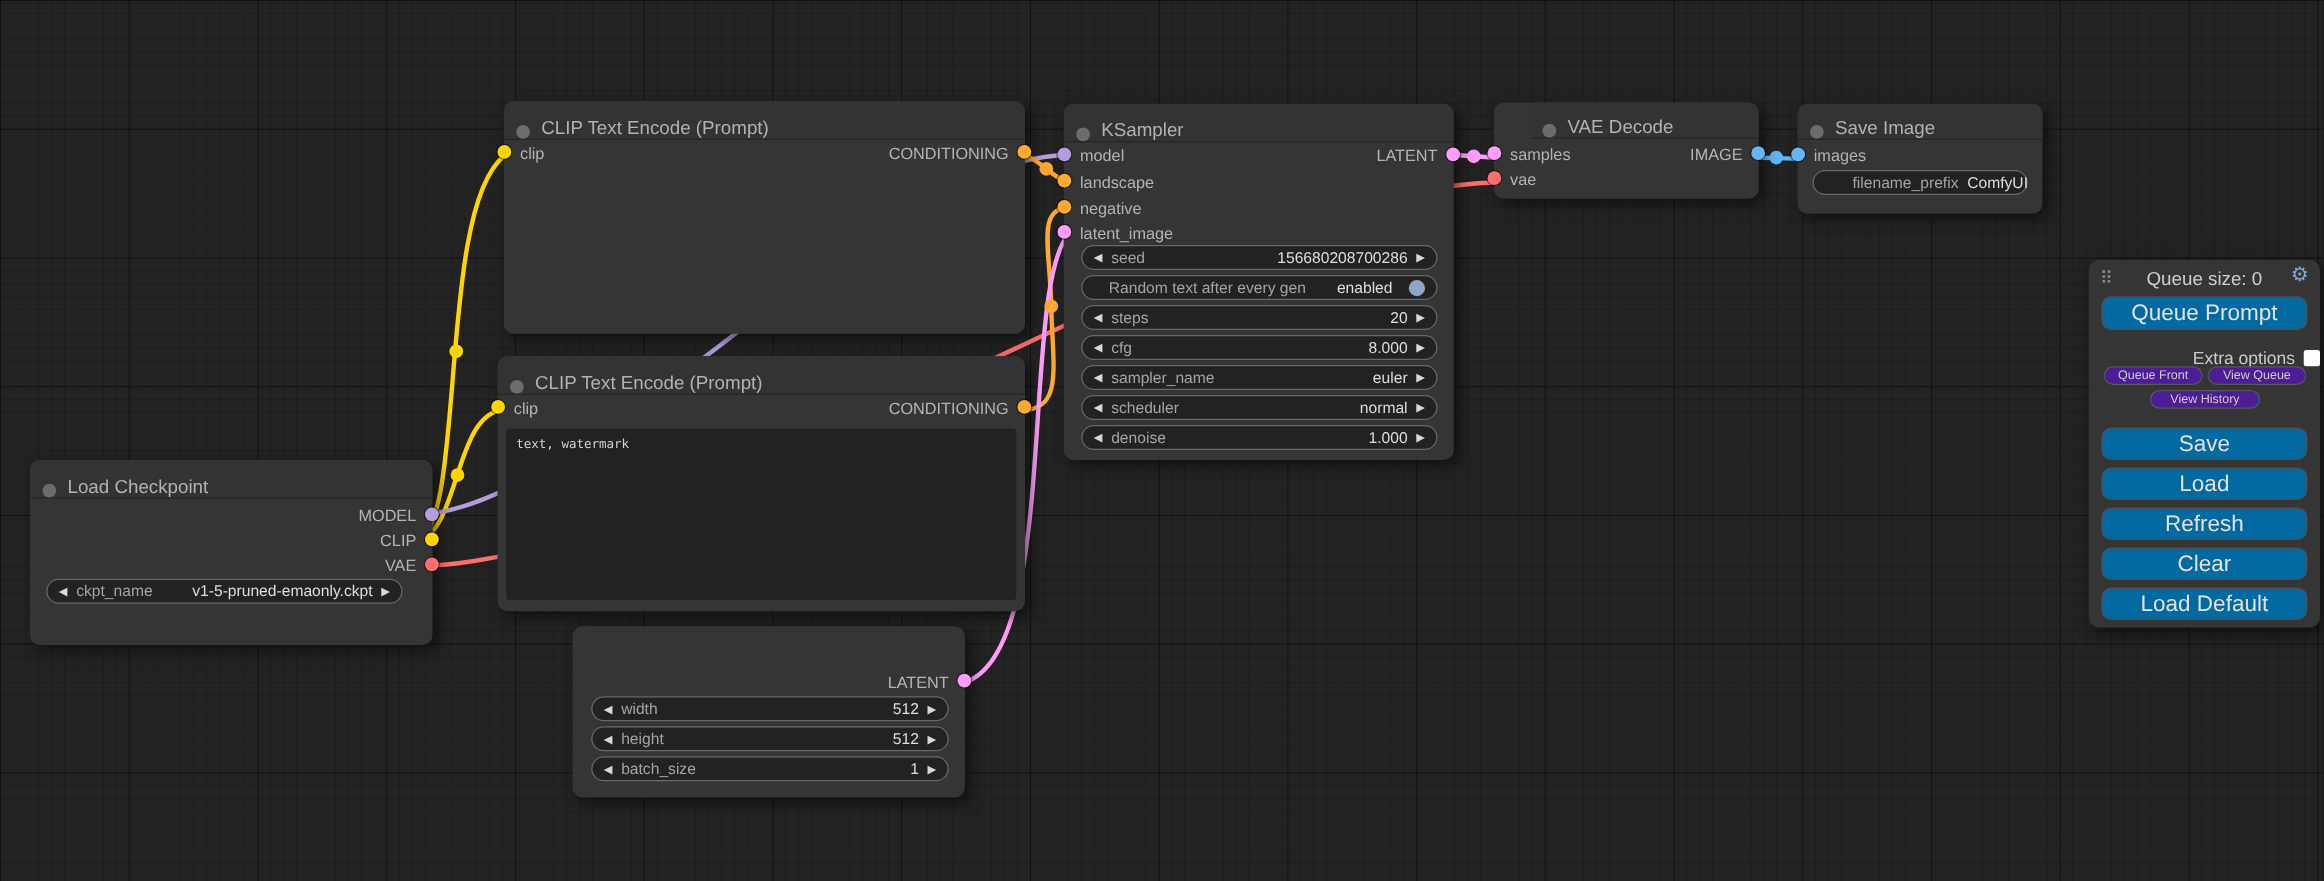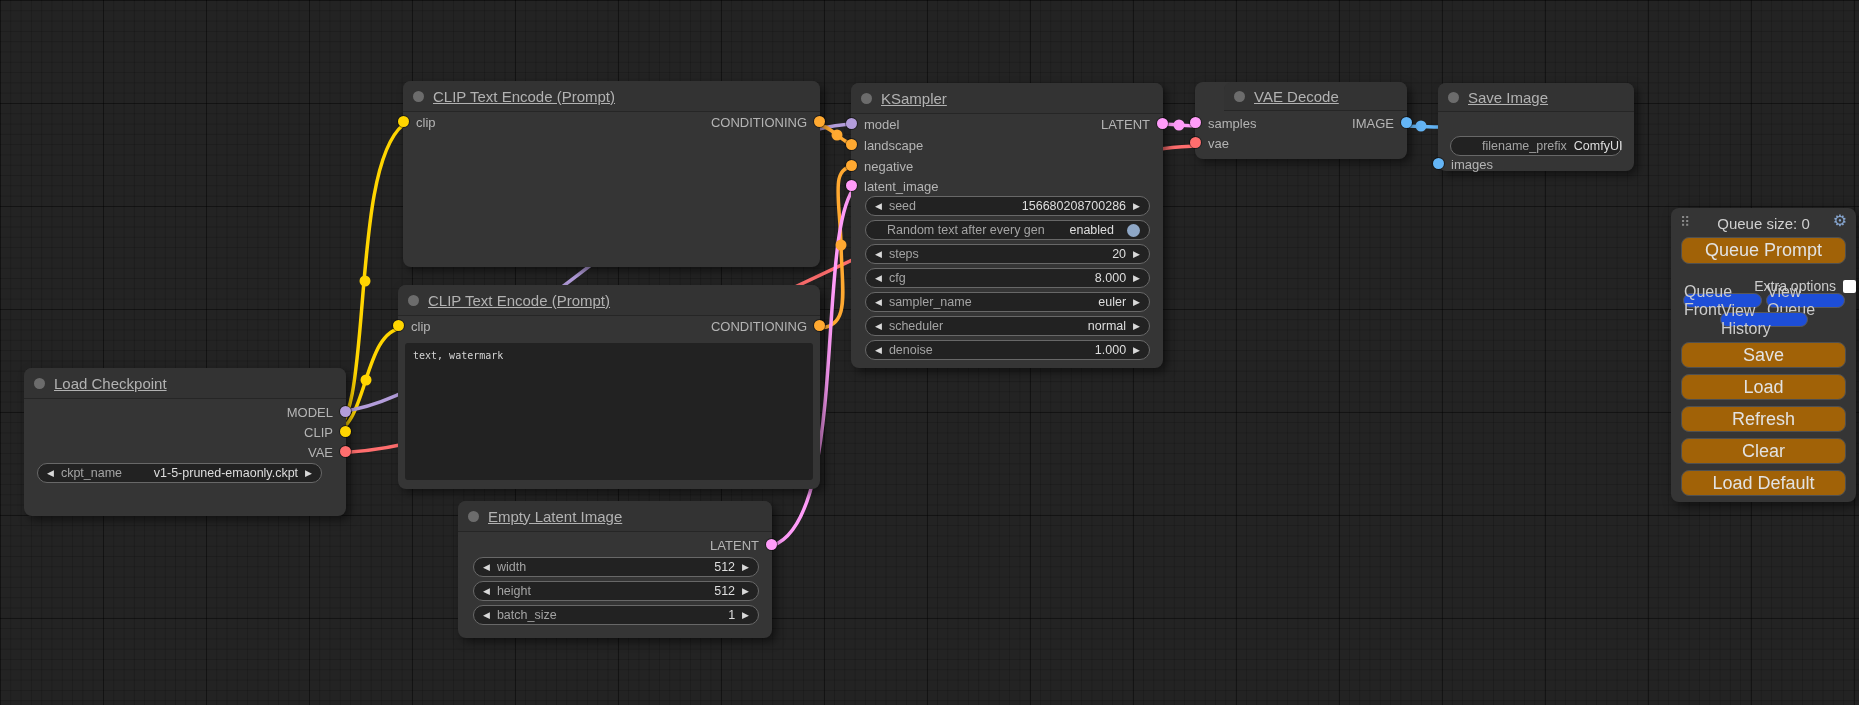--- a/index.html
+++ b/index.html
@@ -10,23 +10,23 @@
       linear-gradient(rgba(0,0,0,0.38) 1px, transparent 1px),
       linear-gradient(90deg, rgba(0,0,0,0.38) 1px, transparent 1px),
       linear-gradient(rgba(0,0,0,0.16) 1px, transparent 1px),
       linear-gradient(90deg, rgba(0,0,0,0.16) 1px, transparent 1px);
     background-size:103px 103px,103px 103px,10.3px 10.3px,10.3px 10.3px;
     font-family:"Liberation Sans",sans-serif;
   }
   #links{position:absolute;left:0;top:0;z-index:1;pointer-events:none;}
   .node{position:absolute;z-index:2;background:#353535;border-radius:8px;
         box-shadow:4px 4px 10px rgba(0,0,0,.5);}
-  .ntitle{height:30px;display:flex;align-items:center;gap:9px;padding:0 10px;
+  .ntitle{height:30px;display:flex;align-items:flex-end;gap:9px;padding:0 10px;
           background:#333333;border-radius:8px 8px 0 0;color:#b2b2b2;font-size:15px;
-          box-shadow:0 1px 0 rgba(0,0,0,.28);text-decoration:underline;}
+          box-shadow:0 1px 0 rgba(0,0,0,.28);}
   .tdot{width:11px;height:11px;border-radius:50%;background:#6c6c6c;flex:none;}
   .prow{position:relative;display:flex;align-items:center;height:20px;font-size:13px;color:#b4b4b4;}
   .prow.out{justify-content:flex-end;}
   .pdot{width:11px;height:11px;border-radius:50%;box-shadow:0 0 0 1px rgba(0,0,0,.45);flex:none;}
   .pdot.in{position:absolute;left:-5px;top:4px;}
   .pdot.outd{position:absolute;right:-5px;top:4px;}
   .plabel-in{margin-left:13px;}
   .plabel-out{margin-right:13px;}
   .pill{height:20px;box-sizing:border-box;background:#222222;border:1px solid #686868;
         border-radius:10px;display:flex;align-items:center;padding:0 9px;gap:7px;
@@ -35,24 +35,24 @@
   .pill .wval{margin-left:auto;color:#dedede;}
   .wstack{position:absolute;display:flex;flex-direction:column;gap:4px;}
   .ta{position:absolute;background:#222222;border-radius:3px;color:#d4d4d4;
       font-family:"DejaVu Sans Mono",monospace;font-size:10px;line-height:15px;
       padding:5px 8px;white-space:pre-wrap;box-sizing:border-box;overflow:hidden;}
   .toggle{width:13px;height:13px;border-radius:50%;margin-left:6px;flex:none;}
   
   #queue-panel{position:absolute;z-index:3;left:1671px;top:208px;width:185px;height:294px;
       background:#353535;border-radius:8px;box-shadow:4px 4px 12px rgba(0,0,0,.55);}
   .qbtn{position:absolute;left:10px;width:165px;height:26px;box-sizing:border-box;
-      background:#a16207;border:1px solid #505050;border-radius:8px;color:#e2e2e2;
+      background:#0369a1;border:1px solid #505050;border-radius:8px;color:#e2e2e2;
       display:flex;align-items:center;justify-content:center;font-size:18px;}
-  .qsmall{position:absolute;height:15px;box-sizing:border-box;background:#1d4ed8;
-      border:1px solid #585858;border-radius:8px;color:#cccccc;font-size:16px;
+  .qsmall{position:absolute;height:15px;box-sizing:border-box;background:#4c1d95;
+      border:1px solid #585858;border-radius:8px;color:#cccccc;font-size:10px;
       display:flex;align-items:center;justify-content:center;}
   .qhead{position:absolute;left:0;right:0;top:7px;text-align:center;color:#cfcfcf;font-size:15px;}
   .qhandle{position:absolute;left:9px;top:6px;color:#8a8a8a;font-size:14px;}
   .qgear{position:absolute;right:9px;top:5px;font-size:16px;line-height:1;}
   .qextra{position:absolute;left:0;right:0;top:70px;display:flex;align-items:center;
       justify-content:flex-end;gap:7px;color:#cccccc;font-size:14px;}
   .qcheck{width:13px;height:13px;background:#ffffff;border-radius:2px;}
 </style>
 </head>
 <body>
@@ -191,24 +191,20 @@
       <div class="pill">
         <span class="arr">◀</span>
         <span>denoise</span>
         <span class="wval">1.000</span>
         <span class="arr">▶</span>
       </div>
     </div>
   </div>
 
   <div class="node" style="left:458px;top:501px;width:314px;height:137px;">
-    <div class="ntitle">
-      <span class="tdot"></span>
-      <span>Empty Latent Image</span>
-    </div>
     <div class="prow out" style="position:absolute;left:0;right:0;top:34px;">
       <span class="plabel-out">LATENT</span>
       <span class="pdot outd" style="background-color: rgb(255, 156, 249);"></span>
     </div>
     <div class="wstack" style="left:15px;right:13px;top:56px;">
       <div class="pill">
         <span class="arr">◀</span>
         <span>width</span>
         <span class="wval">512</span>
         <span class="arr">▶</span>
@@ -243,21 +239,21 @@
       <span class="pdot in" style="background-color: rgb(255, 110, 110);"></span>
       <span class="plabel-in">vae</span>
     </div>
   </div>
 
   <div class="node" style="left:1438px;top:83px;width:196px;height:88px;">
     <div class="ntitle" style="height:28px;">
       <span class="tdot"></span>
       <span>Save Image</span>
     </div>
-    <div class="prow" style="position:absolute;left:0;right:0;top:31px;margin-top:40px;">
+    <div class="prow" style="position:absolute;left:0;right:0;top:31px;">
       <span class="pdot in" style="background-color: rgb(100, 181, 246);"></span>
       <span class="plabel-in">images</span>
     </div>
     <div class="pill" style="position:absolute;left:12px;top:53px;width:172px;">
       <span style="margin-left:22px;">filename_prefix</span>
       <span class="wval" style="margin-right:6px;">ComfyUI</span>
     </div>
   </div>
 
   <div id="queue-panel">

